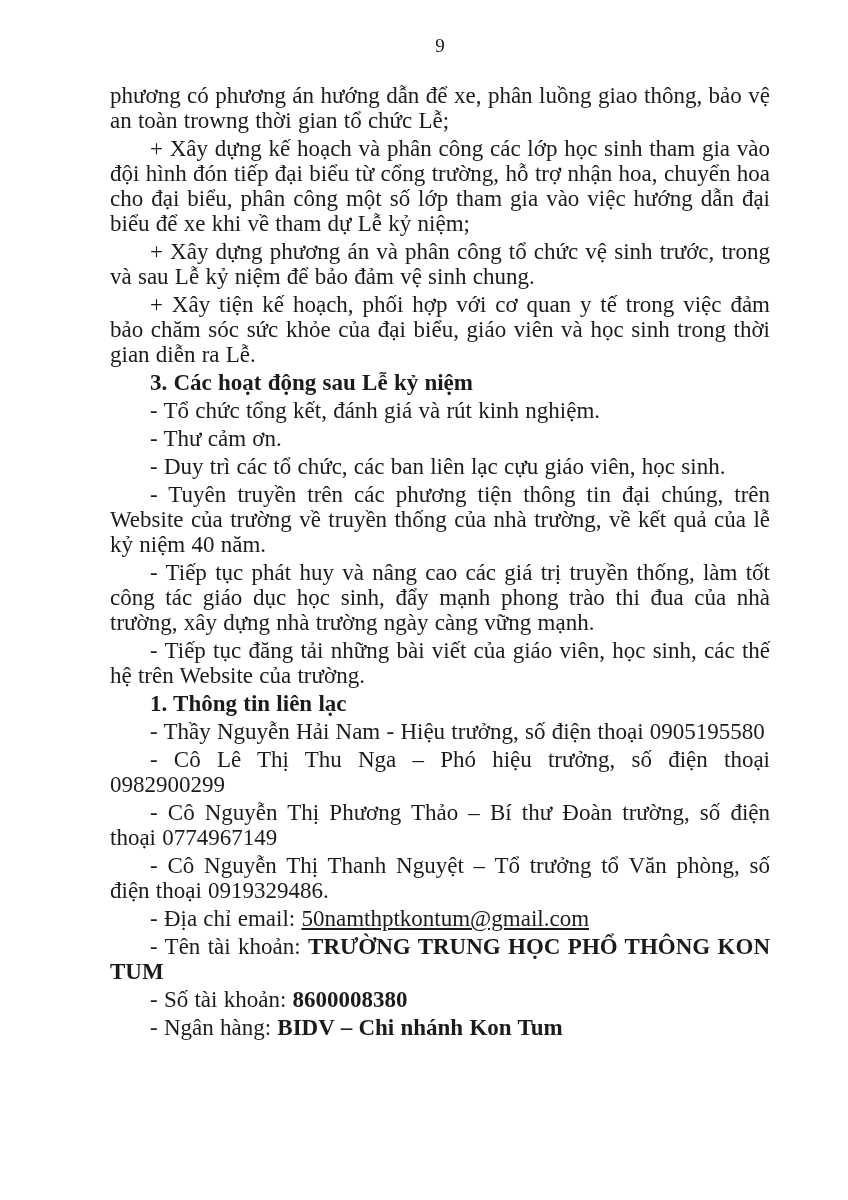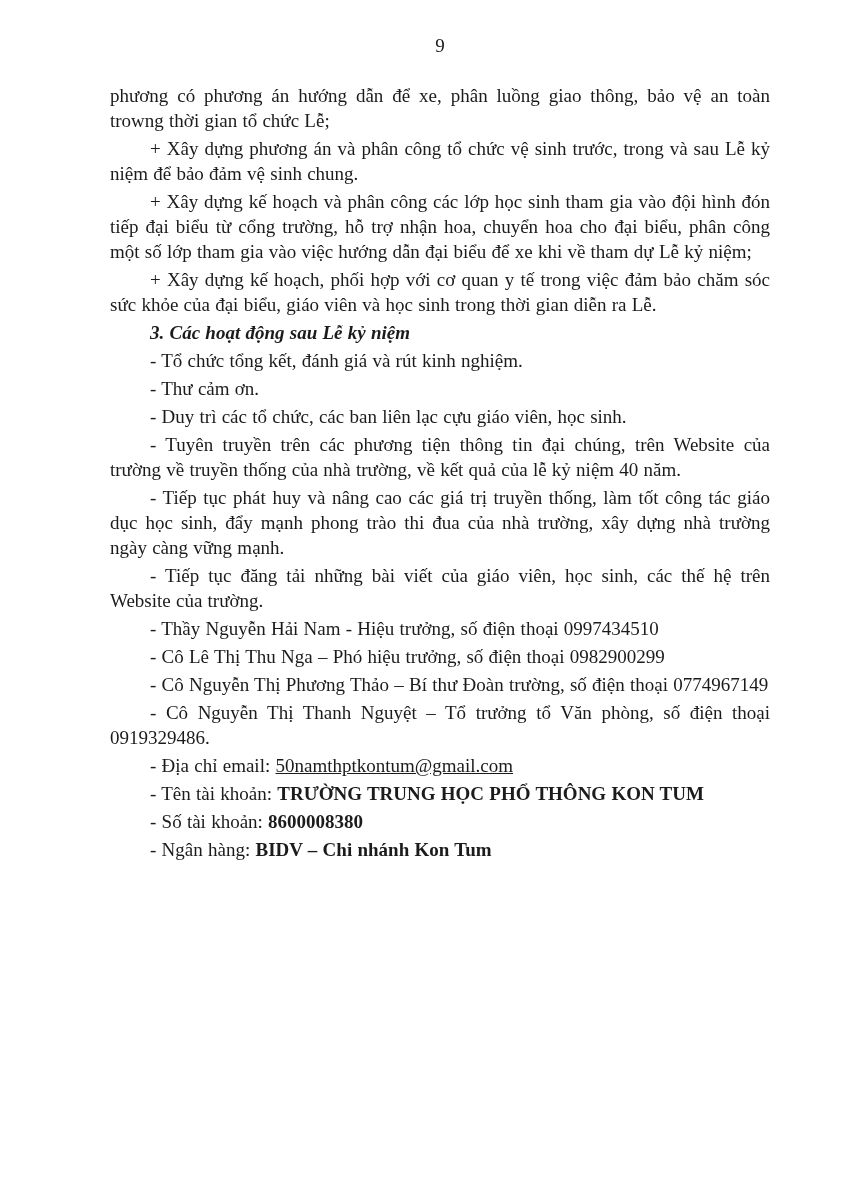--- a/index.html
+++ b/index.html
@@ -26,49 +26,50 @@
     line-height: 25px;
   }
   .doc-body {
     position: absolute;
     top: 80px;
     left: 110px;
     width: 660px;
   }
   p.para {
     margin: 3px 0;
-    font-size: 19px;
+    font-size: 23px;
     line-height: 25px;
     text-align: justify;
     word-spacing: 0.5px;
   }
   p.indent { text-indent: 40px; }
-  p.heading { font-weight: bold; font-style: italic; }
+  p.heading { font-weight: bold; }
   .b { font-weight: bold; }
   .u { text-decoration: underline; }
   .u { color: inherit; }
 </style>
 </head>
 <body>
 
 <div class="page">
   <div class="page-number">9</div>
   <div class="doc-body" id="doc-body">
       <p class="para"><span>phương có phương án hướng dẫn để xe, phân luồng giao thông, bảo vệ an toàn trowng thời gian tổ chức Lễ;</span></p>
+      <p class="para indent"><span>+ Xây dựng kế hoạch và phân công các lớp học sinh tham gia vào đội hình đón tiếp đại biểu từ cổng trường, hỗ trợ nhận hoa, chuyển hoa cho đại biểu, phân công một số lớp tham gia vào việc hướng dẫn đại biểu để xe khi về tham dự Lễ kỷ niệm;</span></p>
       <p class="para indent"><span>+ Xây dựng phương án và phân công tổ chức vệ sinh trước, trong và sau Lễ kỷ niệm để bảo đảm vệ sinh chung.</span></p>
-      <p class="para indent"><span>+ Xây dựng kế hoạch và phân công các lớp học sinh tham gia vào đội hình đón tiếp đại biểu từ cổng trường, hỗ trợ nhận hoa, chuyển hoa cho đại biểu, phân công một số lớp tham gia vào việc hướng dẫn đại biểu để xe khi về tham dự Lễ kỷ niệm;</span></p>
-      <p class="para indent"><span>+ Xây dựng kế hoạch, phối hợp với cơ quan y tế trong việc đảm bảo chăm sóc sức khỏe của đại biểu, giáo viên và học sinh trong thời gian diễn ra Lễ.</span></p>
+      <p class="para indent"><span>+ Xây tiện kế hoạch, phối hợp với cơ quan y tế trong việc đảm bảo chăm sóc sức khỏe của đại biểu, giáo viên và học sinh trong thời gian diễn ra Lễ.</span></p>
       <p class="para indent heading"><span>3. Các hoạt động sau Lễ kỷ niệm</span></p>
       <p class="para indent"><span>- Tổ chức tổng kết, đánh giá và rút kinh nghiệm.</span></p>
       <p class="para indent"><span>- Thư cảm ơn.</span></p>
       <p class="para indent"><span>-  Duy trì các tổ chức, các ban liên lạc cựu giáo viên, học sinh.</span></p>
       <p class="para indent"><span>- Tuyên truyền trên các phương tiện thông tin đại chúng, trên Website của trường về truyền thống của nhà trường, về kết quả của lễ kỷ niệm 40 năm.</span></p>
       <p class="para indent"><span>- Tiếp tục phát huy và nâng cao các giá trị truyền thống, làm tốt công tác giáo dục học sinh, đẩy mạnh phong trào thi đua của nhà trường, xây dựng nhà trường ngày càng vững mạnh.</span></p>
       <p class="para indent"><span>- Tiếp tục đăng tải những bài viết của giáo viên, học sinh, các thế hệ trên Website của trường.</span></p>
-      <p class="para indent"><span>- Thầy Nguyễn Hải Nam - Hiệu trưởng, số điện thoại 0997434510</span></p>
+      <p class="para indent heading"><span>1. Thông tin liên lạc</span></p>
+      <p class="para indent"><span>- Thầy Nguyễn Hải Nam - Hiệu trưởng, số điện thoại 0905195580</span></p>
       <p class="para indent"><span>- Cô Lê Thị Thu Nga – Phó hiệu trưởng, số điện thoại 0982900299</span></p>
       <p class="para indent"><span>- Cô Nguyễn Thị Phương Thảo – Bí thư Đoàn trường, số điện thoại 0774967149</span></p>
       <p class="para indent"><span>- Cô Nguyễn Thị Thanh Nguyệt – Tổ trưởng tổ Văn phòng, số điện thoại 0919329486.</span></p>
       <p class="para indent"><span>- Địa chỉ email: </span><span class="u">50namthptkontum@gmail.com</span></p>
       <p class="para indent"><span>- Tên tài khoản:  </span><span class="b">TRƯỜNG TRUNG HỌC PHỔ THÔNG KON TUM</span></p>
       <p class="para indent"><span>- Số tài khoản: </span><span class="b">8600008380</span></p>
       <p class="para indent"><span>- Ngân hàng: </span><span class="b">BIDV – Chi nhánh Kon Tum</span></p>
     </div>
 </div>
 

